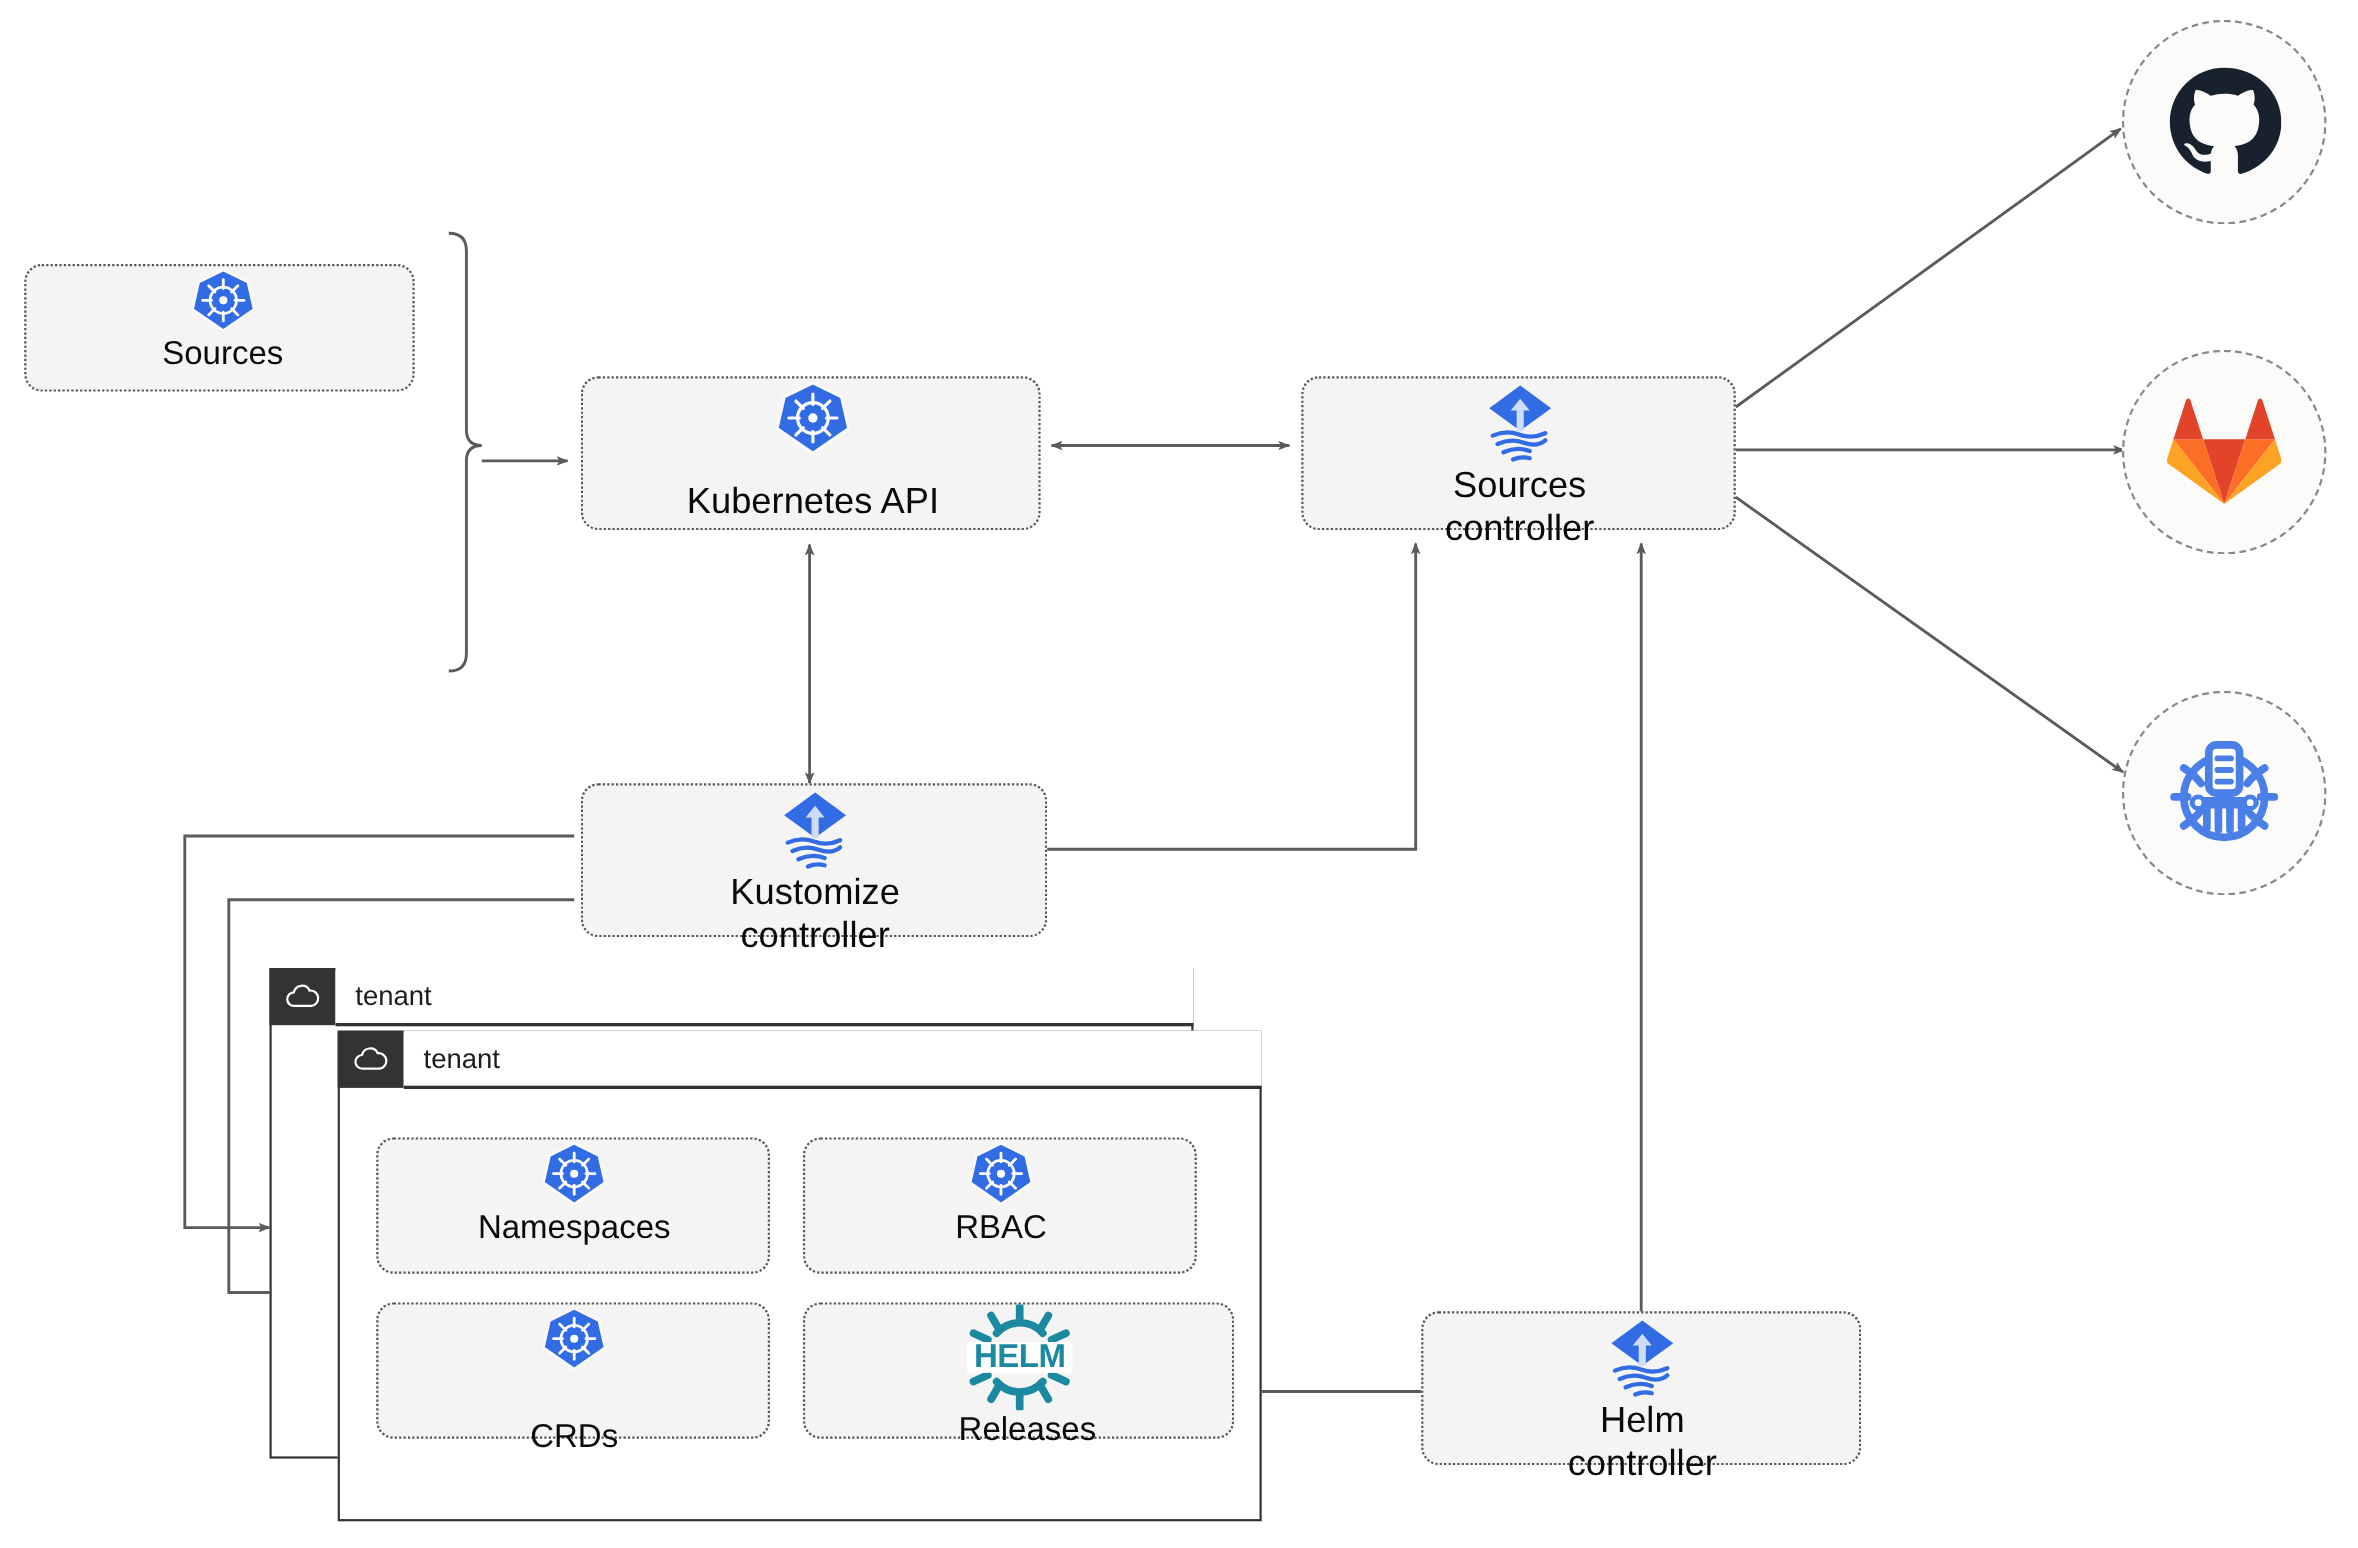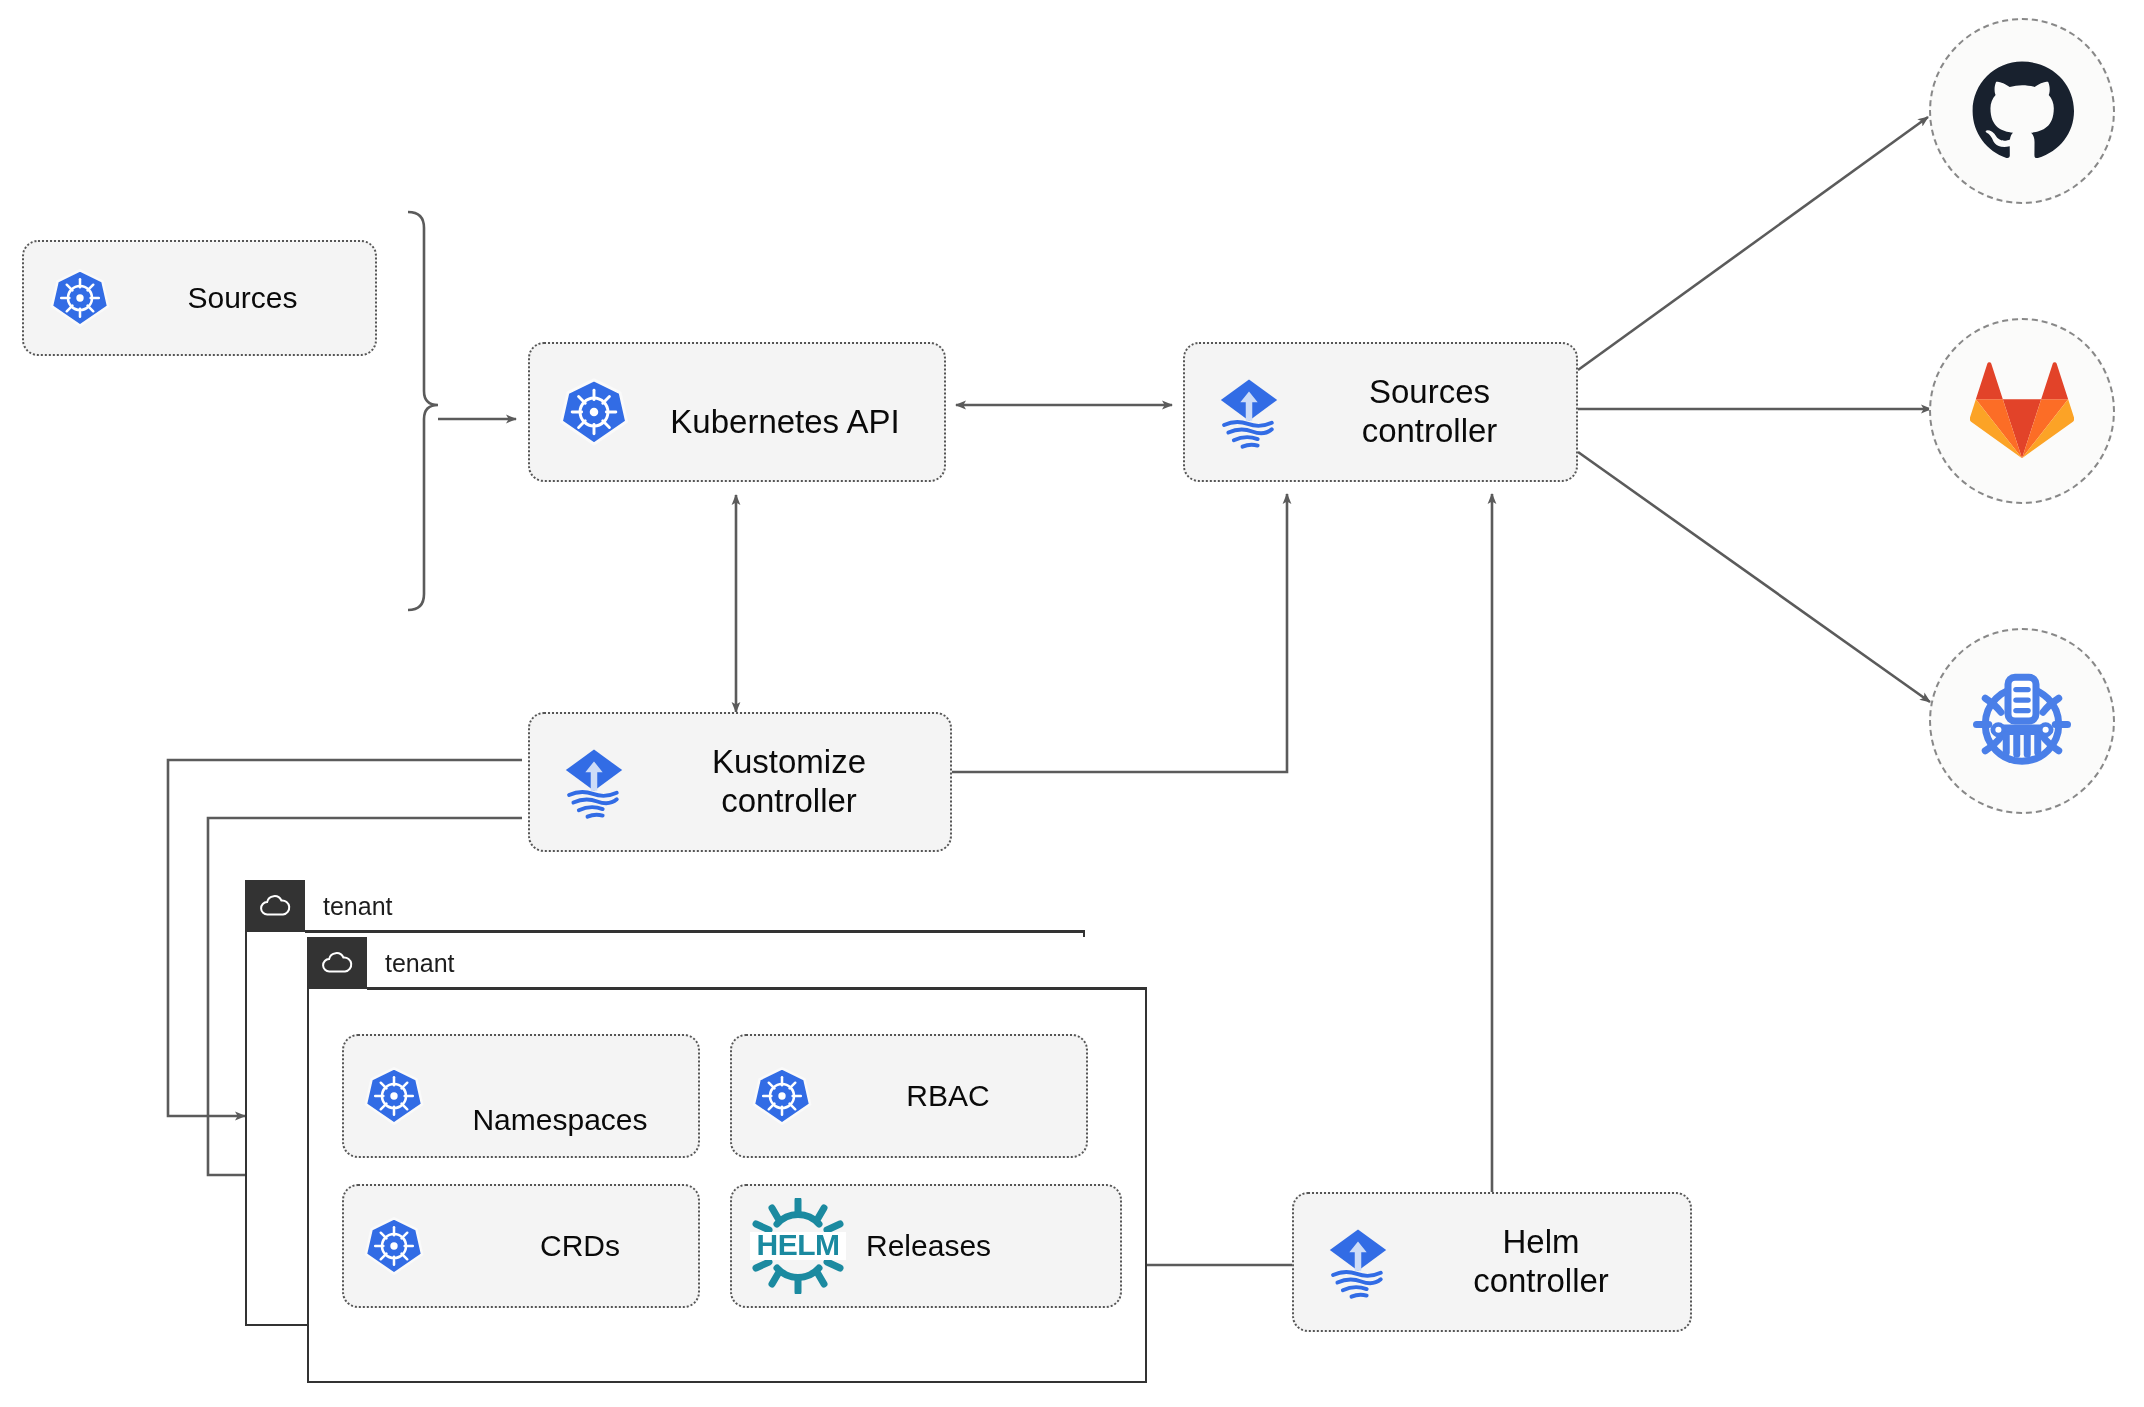--- a/index.html
+++ b/index.html
@@ -28,21 +28,21 @@
   }
 
   
   .node {
     position: absolute;
     box-sizing: border-box;
     background: #f4f4f4;
     border: 2.5px dotted #555555;
     border-radius: 16px;
     display: flex;
-    flex-direction: row;
+    flex-direction: column;
     align-items: center;
     z-index: 5;
   }
   .node .ico {
     flex: 0 0 auto;
     display: flex;
     align-items: center;
     justify-content: center;
   }
   .node .lbl {
@@ -315,21 +315,21 @@
           <path d="M12.6 32 L21 32"></path>
             <path d="M43 32 L51.4 32"></path>
           <path d="M18.3 18.3 L24.2 24.2"></path>
             <path d="M39.8 39.8 L45.7 45.7"></path>
           <path d="M45.7 18.3 L39.8 24.2"></path>
             <path d="M24.2 39.8 L18.3 45.7"></path>
         </g>
         <circle cx="32" cy="32" r="3.8" fill="#ffffff"></circle>
       </svg>
     </span>
-    <span class="lbl" style="font-size:30px;margin-top:48px;">Namespaces</span>
+    <span class="lbl" style="font-size:30px;">Namespaces</span>
   </div>
 
   <div class="node" style="left:730px; top:1034px; width:358px; height:124px; padding:0 10px 0 12px; z-index:6;">
     <span class="ico" style="width:76px;">
       <svg width="62" height="62" viewBox="0 0 64 64">
         <path d="M32 3.5 55.2 14.9 61 40.5 32 60.5 3 40.5 8.8 14.9Z" fill="#326ce5" stroke="#fafafa" stroke-width="2.6" stroke-linejoin="round"></path>
         <g fill="none" stroke="#ffffff" stroke-width="2.6" stroke-linecap="round">
           <circle cx="32" cy="32" r="12.4"></circle>
           <path d="M32 12.6 L32 21"></path>
             <path d="M32 43 L32 51.4"></path>

